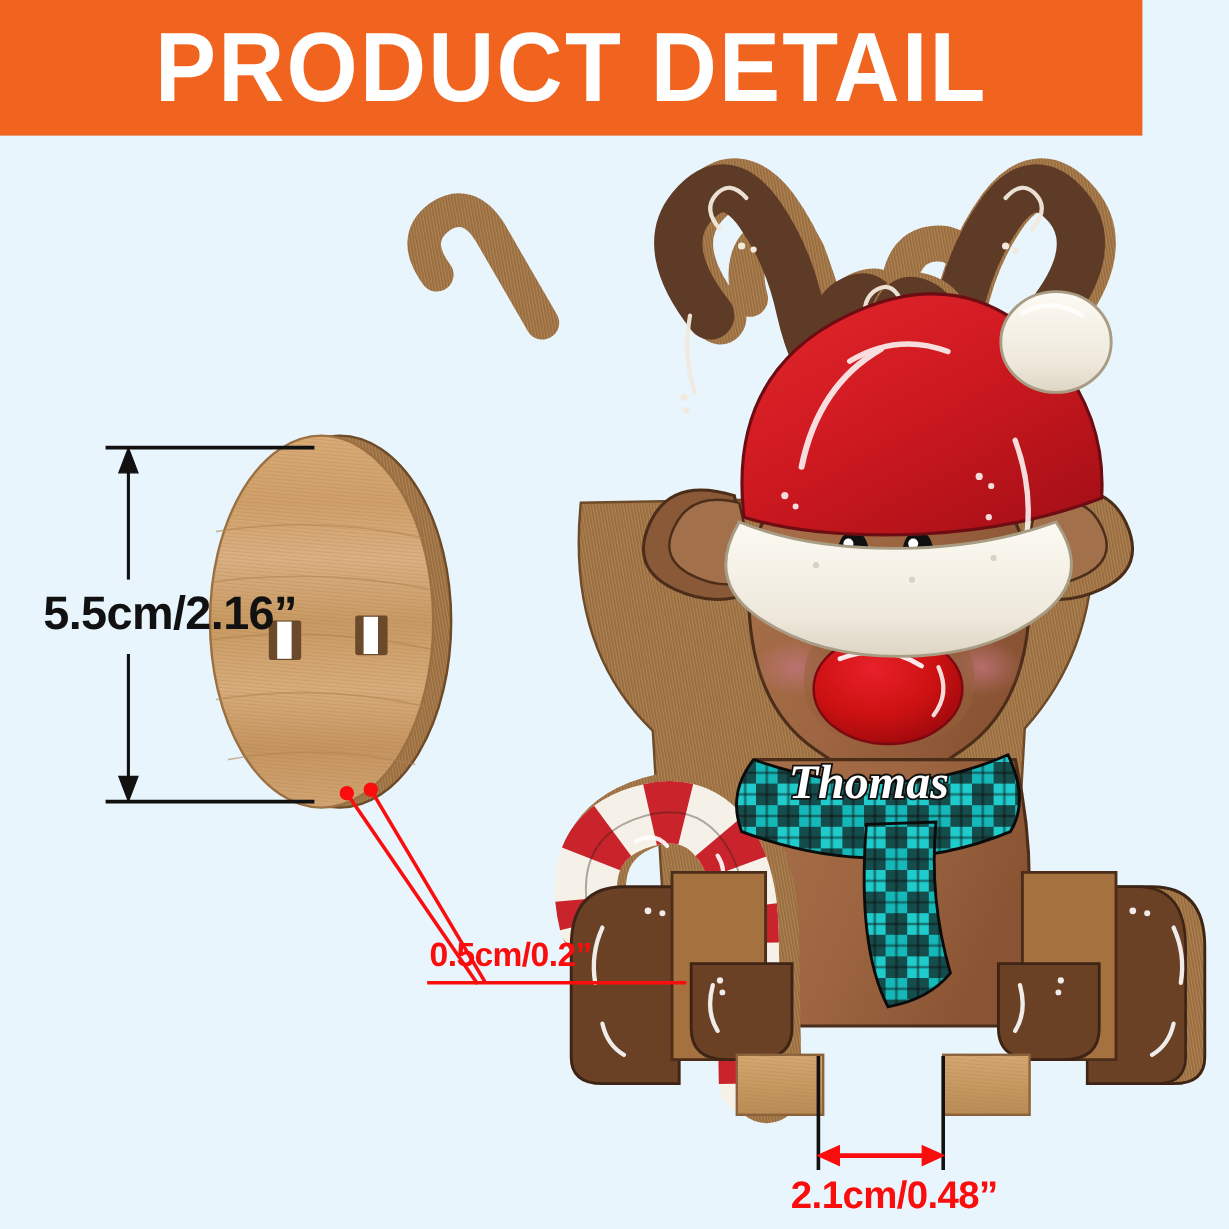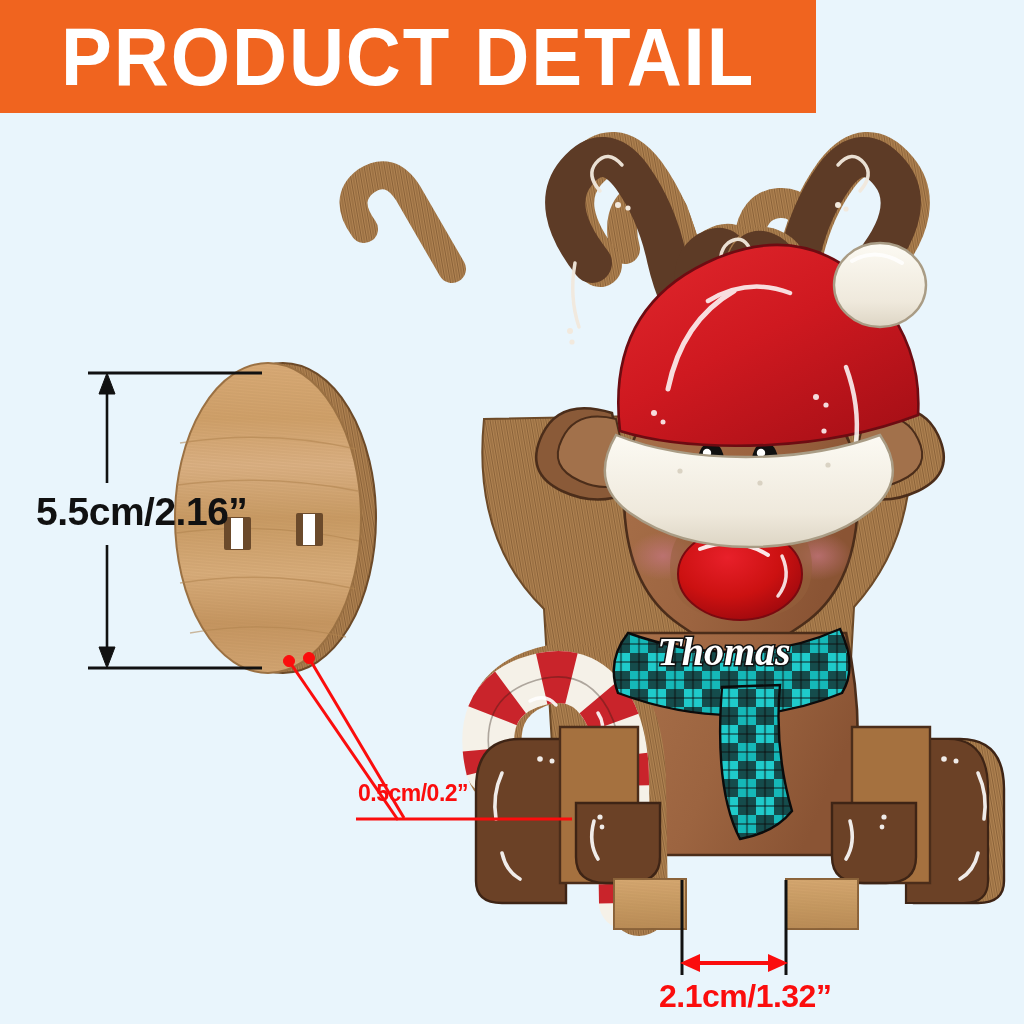--- a/index.html
+++ b/index.html
@@ -6,21 +6,21 @@
   body{
     width:1024px;height:1024px;overflow:hidden;
     background:#e9f5fc;
     font-family:"Liberation Sans","DejaVu Sans",sans-serif;
     position:relative;
   }
   #stage{position:absolute;left:0;top:0;width:1024px;height:1024px;}
 
   
   .header{
-    position:absolute;left:0;top:0;width:816px;height:113px;
+    position:absolute;left:0;top:0;width:952px;height:113px;
     background:#f0641f;
     display:flex;align-items:center;justify-content:center;
   }
   .header-title{
     color:#ffffff;
     font-family:"Liberation Sans Narrow","Liberation Sans",sans-serif;
     font-weight:bold;
     font-size:82px;
     letter-spacing:2px;
     transform:scaleX(.93);
@@ -39,21 +39,21 @@
     white-space:nowrap;
     line-height:1;
   }
   .dim-height{
     left:36px;top:492px;
     font-size:39px;color:#111111;
     letter-spacing:-.5px;
   }
   .dim-thick{
     left:358px;top:782px;
-    font-size:23px;color:#fb0d0d;
+    font-size:28px;color:#fb0d0d;
     letter-spacing:-.5px;
   }
   .dim-width{
     left:659px;top:980px;
     font-size:32px;color:#fb0d0d;
     letter-spacing:-.5px;
   }
 
   
   .overlay{position:absolute;left:0;top:0;width:1024px;height:1024px;pointer-events:none;}
@@ -362,15 +362,15 @@
       <line x1="682" y1="880" x2="682" y2="975" stroke="#111111" stroke-width="3"></line>
       <line x1="786" y1="880" x2="786" y2="975" stroke="#111111" stroke-width="3"></line>
       <line x1="692" y1="963" x2="776" y2="963" stroke="#fb0d0d" stroke-width="4"></line>
       <polygon points="680,963 700,954 700,972" fill="#fb0d0d"></polygon>
       <polygon points="788,963 768,954 768,972" fill="#fb0d0d"></polygon>
     </g>
   </svg>
 
   <div class="dim-label dim-height">5.5cm/2.16”</div>
   <div class="dim-label dim-thick">0.5cm/0.2”</div>
-  <div class="dim-label dim-width">2.1cm/1.32”</div>
+  <div class="dim-label dim-width">2.1cm/0.48”</div>
 
 </div>
 
 </body></html>

